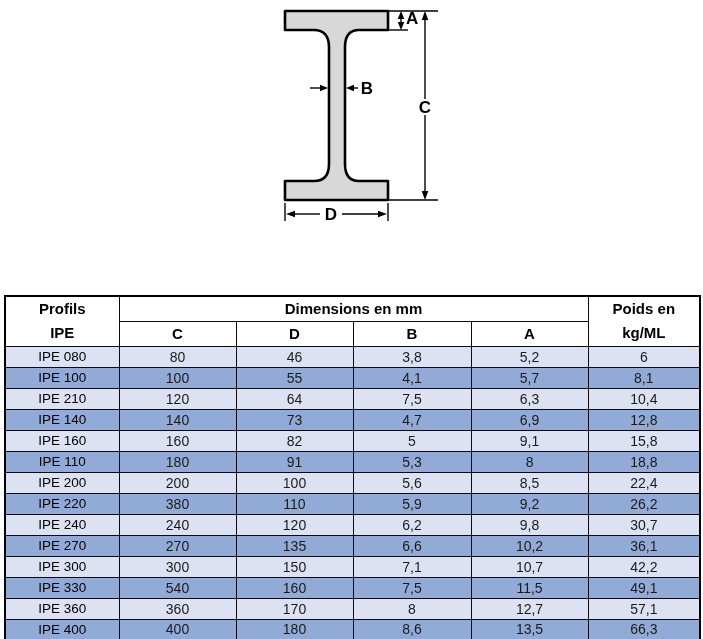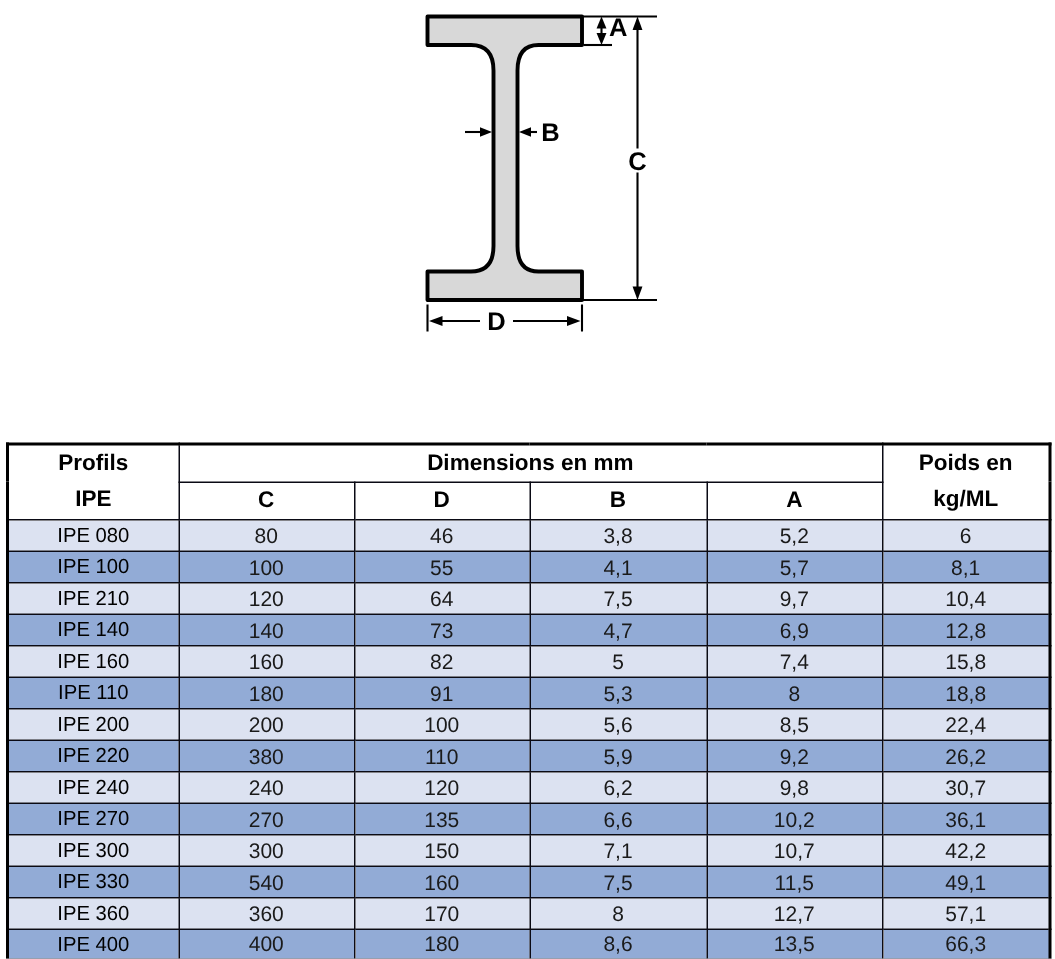--- a/index.html
+++ b/index.html
@@ -170,37 +170,37 @@
         <td>55</td>
         <td>4,1</td>
         <td>5,7</td>
         <td>8,1</td>
       </tr>
       <tr class="r-light">
         <td class="profil">IPE 210</td>
         <td>120</td>
         <td>64</td>
         <td>7,5</td>
-        <td>9,7</td>
+        <td>6,3</td>
         <td>10,4</td>
       </tr>
       <tr class="r-dark">
         <td class="profil">IPE 140</td>
         <td>140</td>
         <td>73</td>
         <td>4,7</td>
         <td>6,9</td>
         <td>12,8</td>
       </tr>
       <tr class="r-light">
         <td class="profil">IPE 160</td>
         <td>160</td>
         <td>82</td>
         <td>5</td>
-        <td>7,4</td>
+        <td>9,1</td>
         <td>15,8</td>
       </tr>
       <tr class="r-dark">
         <td class="profil">IPE 110</td>
         <td>180</td>
         <td>91</td>
         <td>5,3</td>
         <td>8</td>
         <td>18,8</td>
       </tr>

